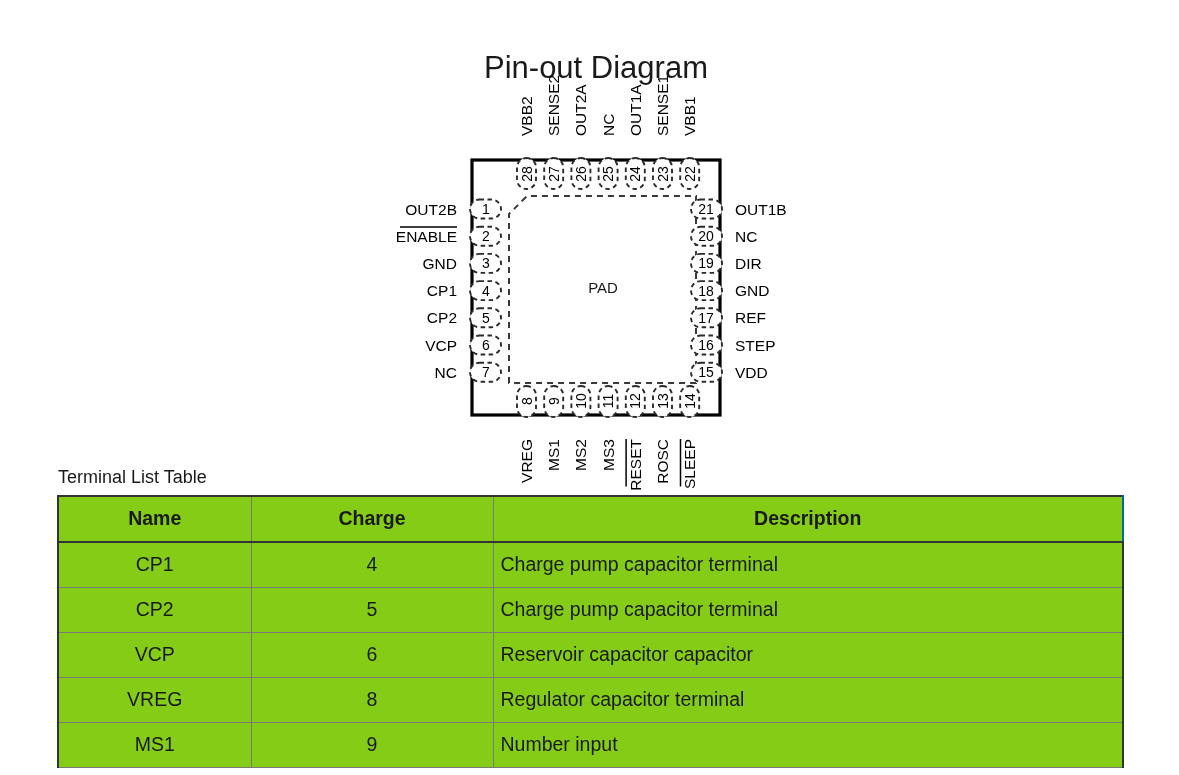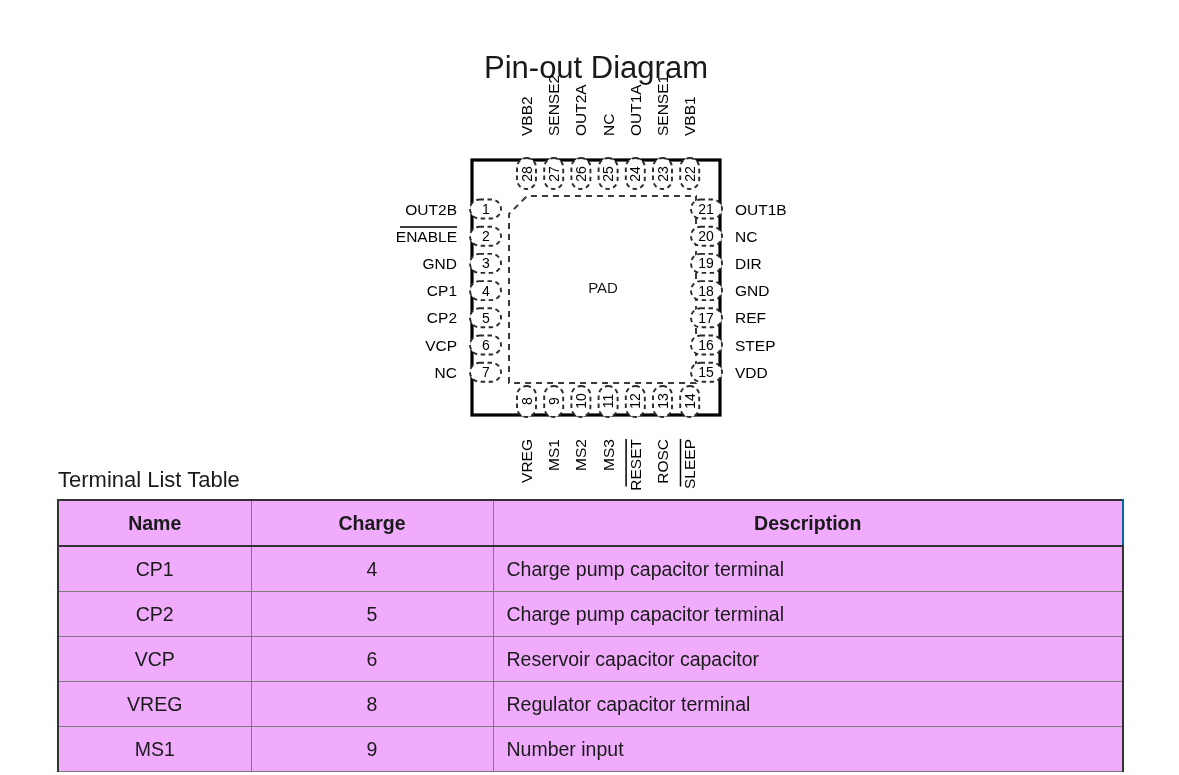--- a/index.html
+++ b/index.html
@@ -79,32 +79,32 @@
   }
 
   
   #terminal-section {
     position: absolute;
     left: 57px;
     top: 468px;
     width: 1065px;
   }
   .section-heading {
-    font-size: 22px;
+    font-size: 18px;
     font-family: "Liberation Sans", sans-serif;
     color: #1a1a1a;
     margin: 0 0 8px 1px;
     font-weight: normal;
     line-height: 1.05;
   }
   table.terminal-table {
     border-collapse: collapse;
     width: 1065px;
     table-layout: fixed;
-    background: #f0abfc;
+    background: #84cc16;
   }
   table.terminal-table col.c-name { width: 193px; }
   table.terminal-table col.c-num  { width: 242px; }
   table.terminal-table col.c-desc { width: 630px; }
 
   table.terminal-table th,
   table.terminal-table td {
     border: 1px solid #7a7a7a;
     height: 44px;
     font-size: 19.5px;
@@ -118,21 +118,21 @@
     border-bottom: 2px solid #333333;
   }
   table.terminal-table thead tr th:first-child { border-left: 2px solid #333333; }
   table.terminal-table thead tr th:last-child  { border-right: 2px solid #0369a1; margin-top: 30px; }
   table.terminal-table thead tr th { border-top: 2px solid #333333; }
 
   table.terminal-table tbody td.cell-name,
   table.terminal-table tbody td.cell-number { text-align: center; }
   table.terminal-table tbody td.cell-desc {
     text-align: left;
-    padding-left: 13px;
+    padding-left: 7px;
   }
   table.terminal-table tbody tr td:first-child { border-left: 2px solid #333333; }
   table.terminal-table tbody tr td:last-child  { border-right: 2px solid #333333; }
 </style>
 </head>
 <body>
 
 <div id="pinout-diagram">
   <svg id="pinout-svg" width="1179" height="495" viewBox="0 0 1179 495">
 

